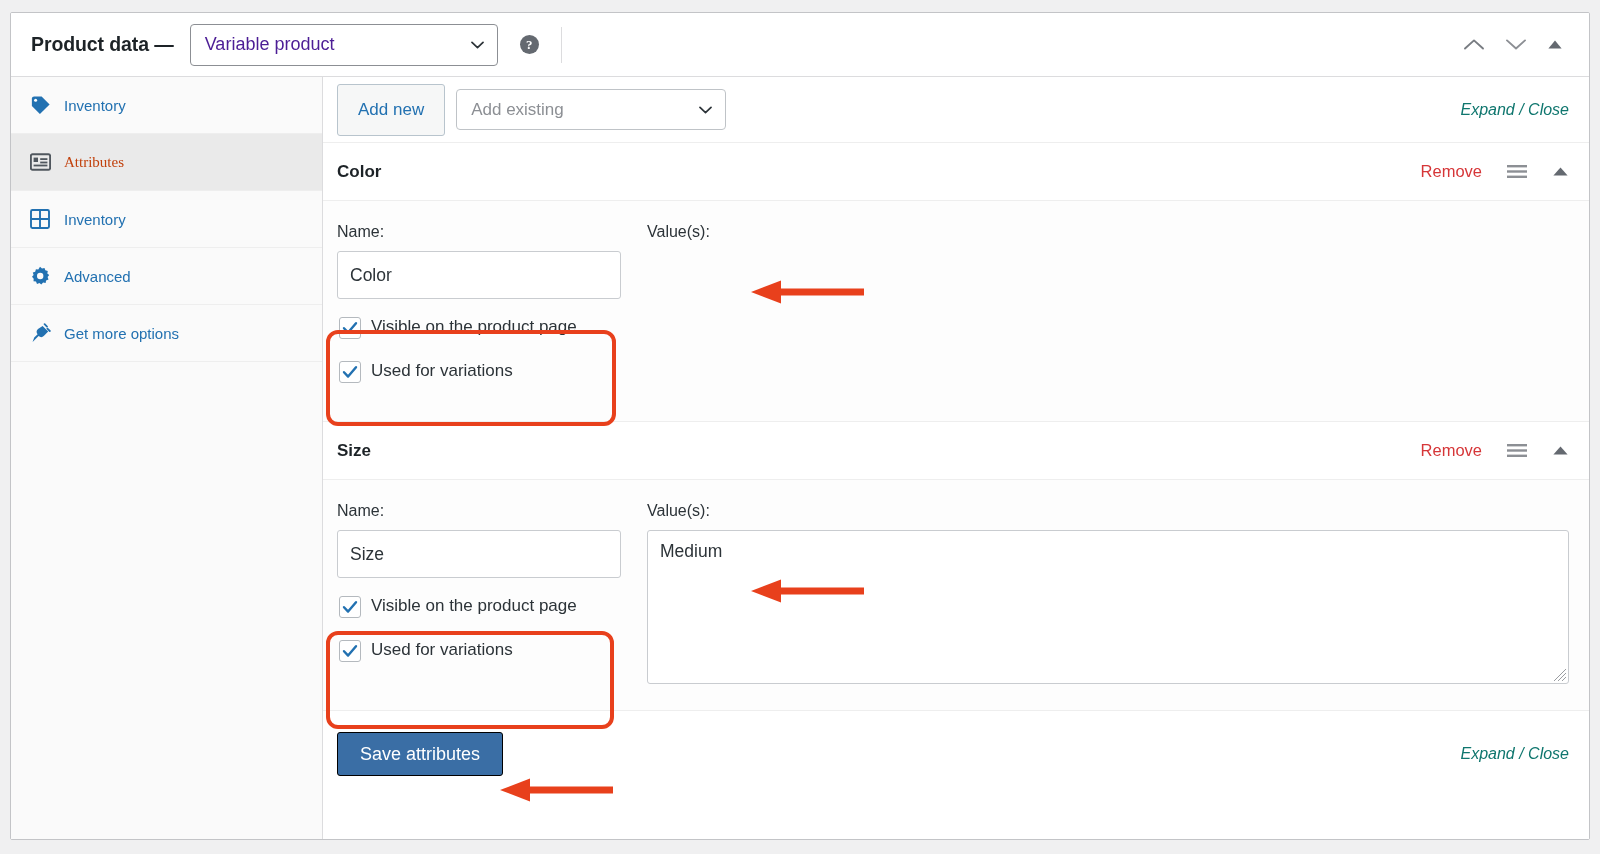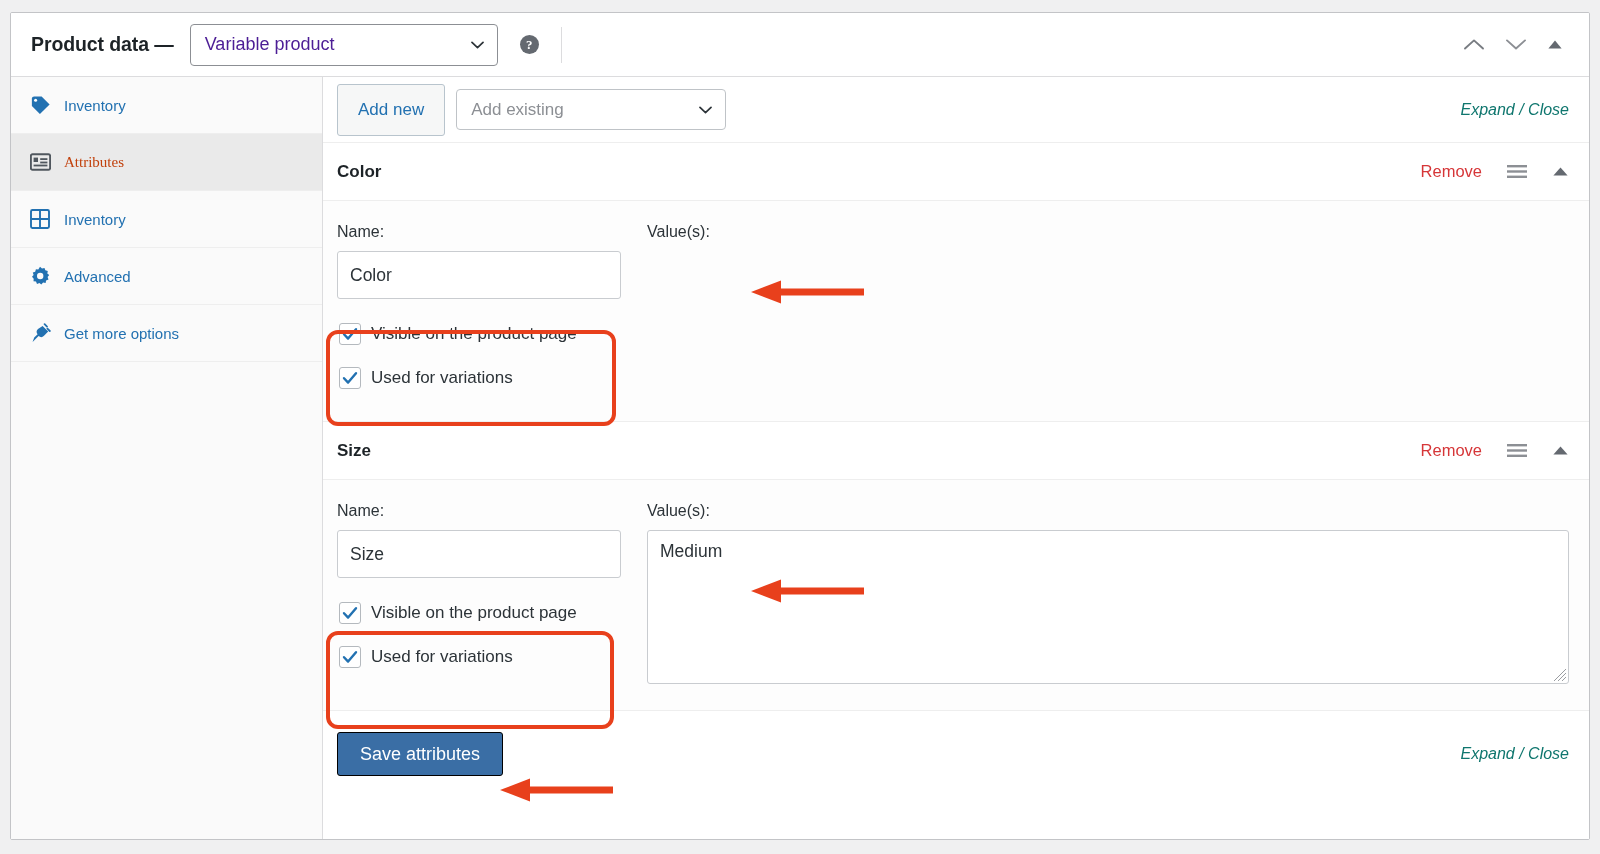--- a/index.html
+++ b/index.html
@@ -277,21 +277,20 @@
     width: 14px; height: 14px;
     pointer-events: none;
   }
 
   .checks {
     margin-top: 18px;
     padding-left: 2px;
   }
   .check-row {
     display: flex;
-    align-items: center;
     height: 34px;
     margin-bottom: 10px;
     cursor: pointer;
   }
   .check-row:last-child { margin-bottom: 0; }
   .cbox {
     width: 22px; height: 22px;
     border: 1px solid #b4b9be;
     border-radius: 3px;
     background: #fff;

